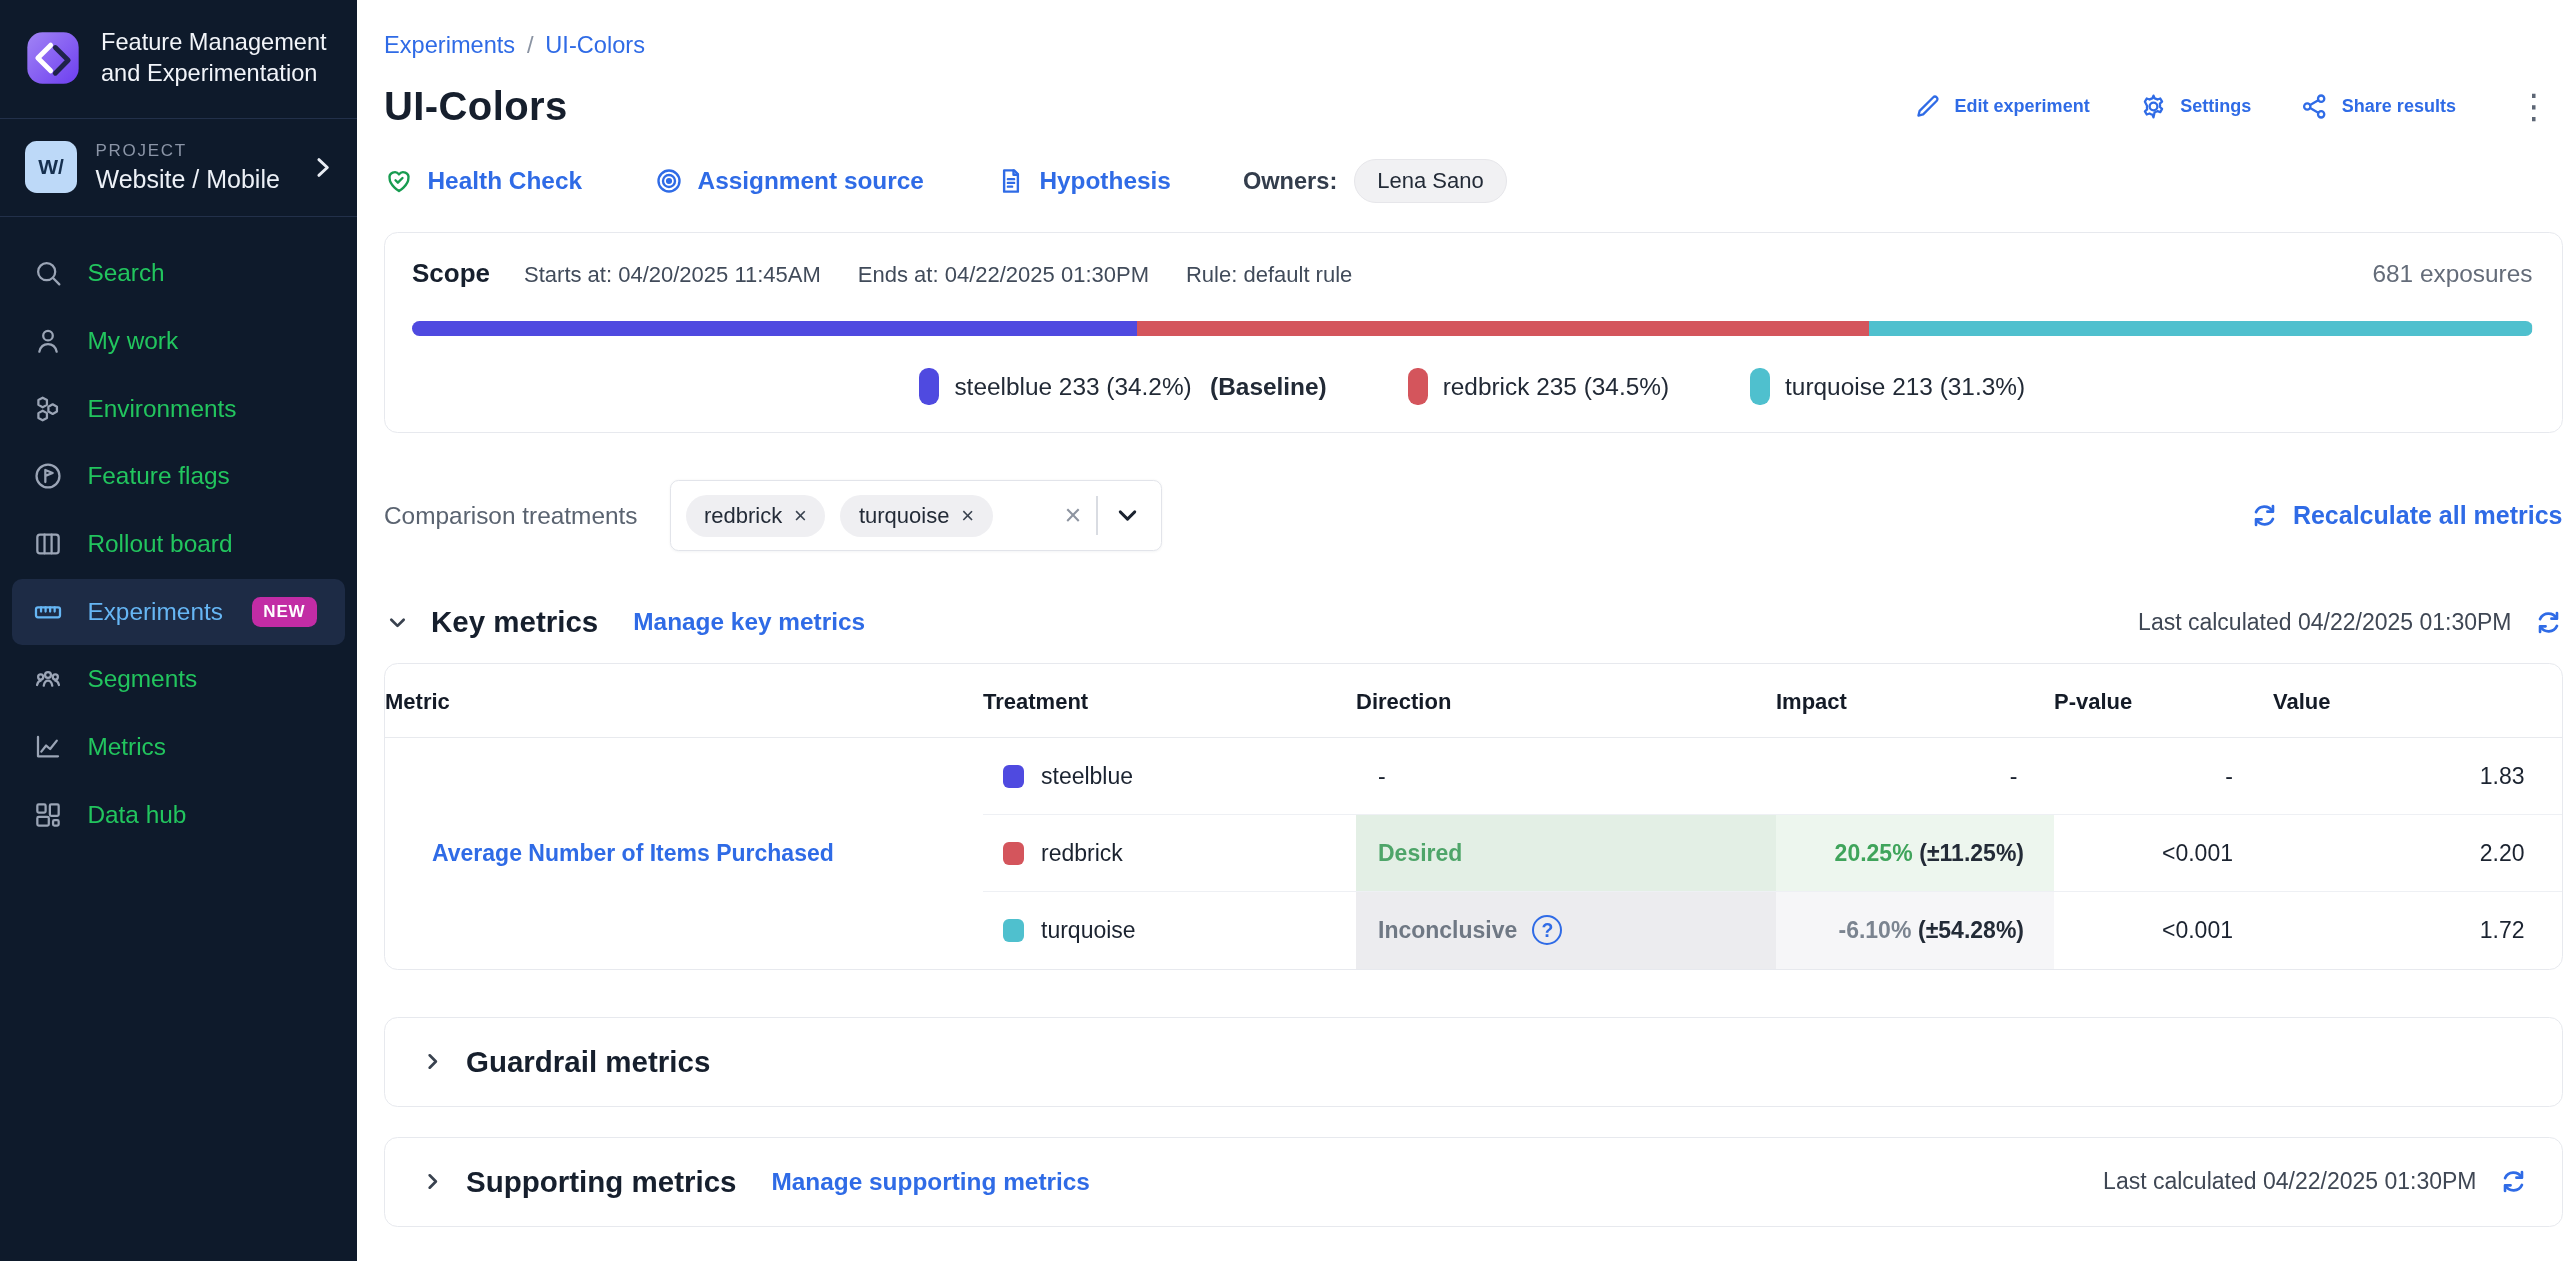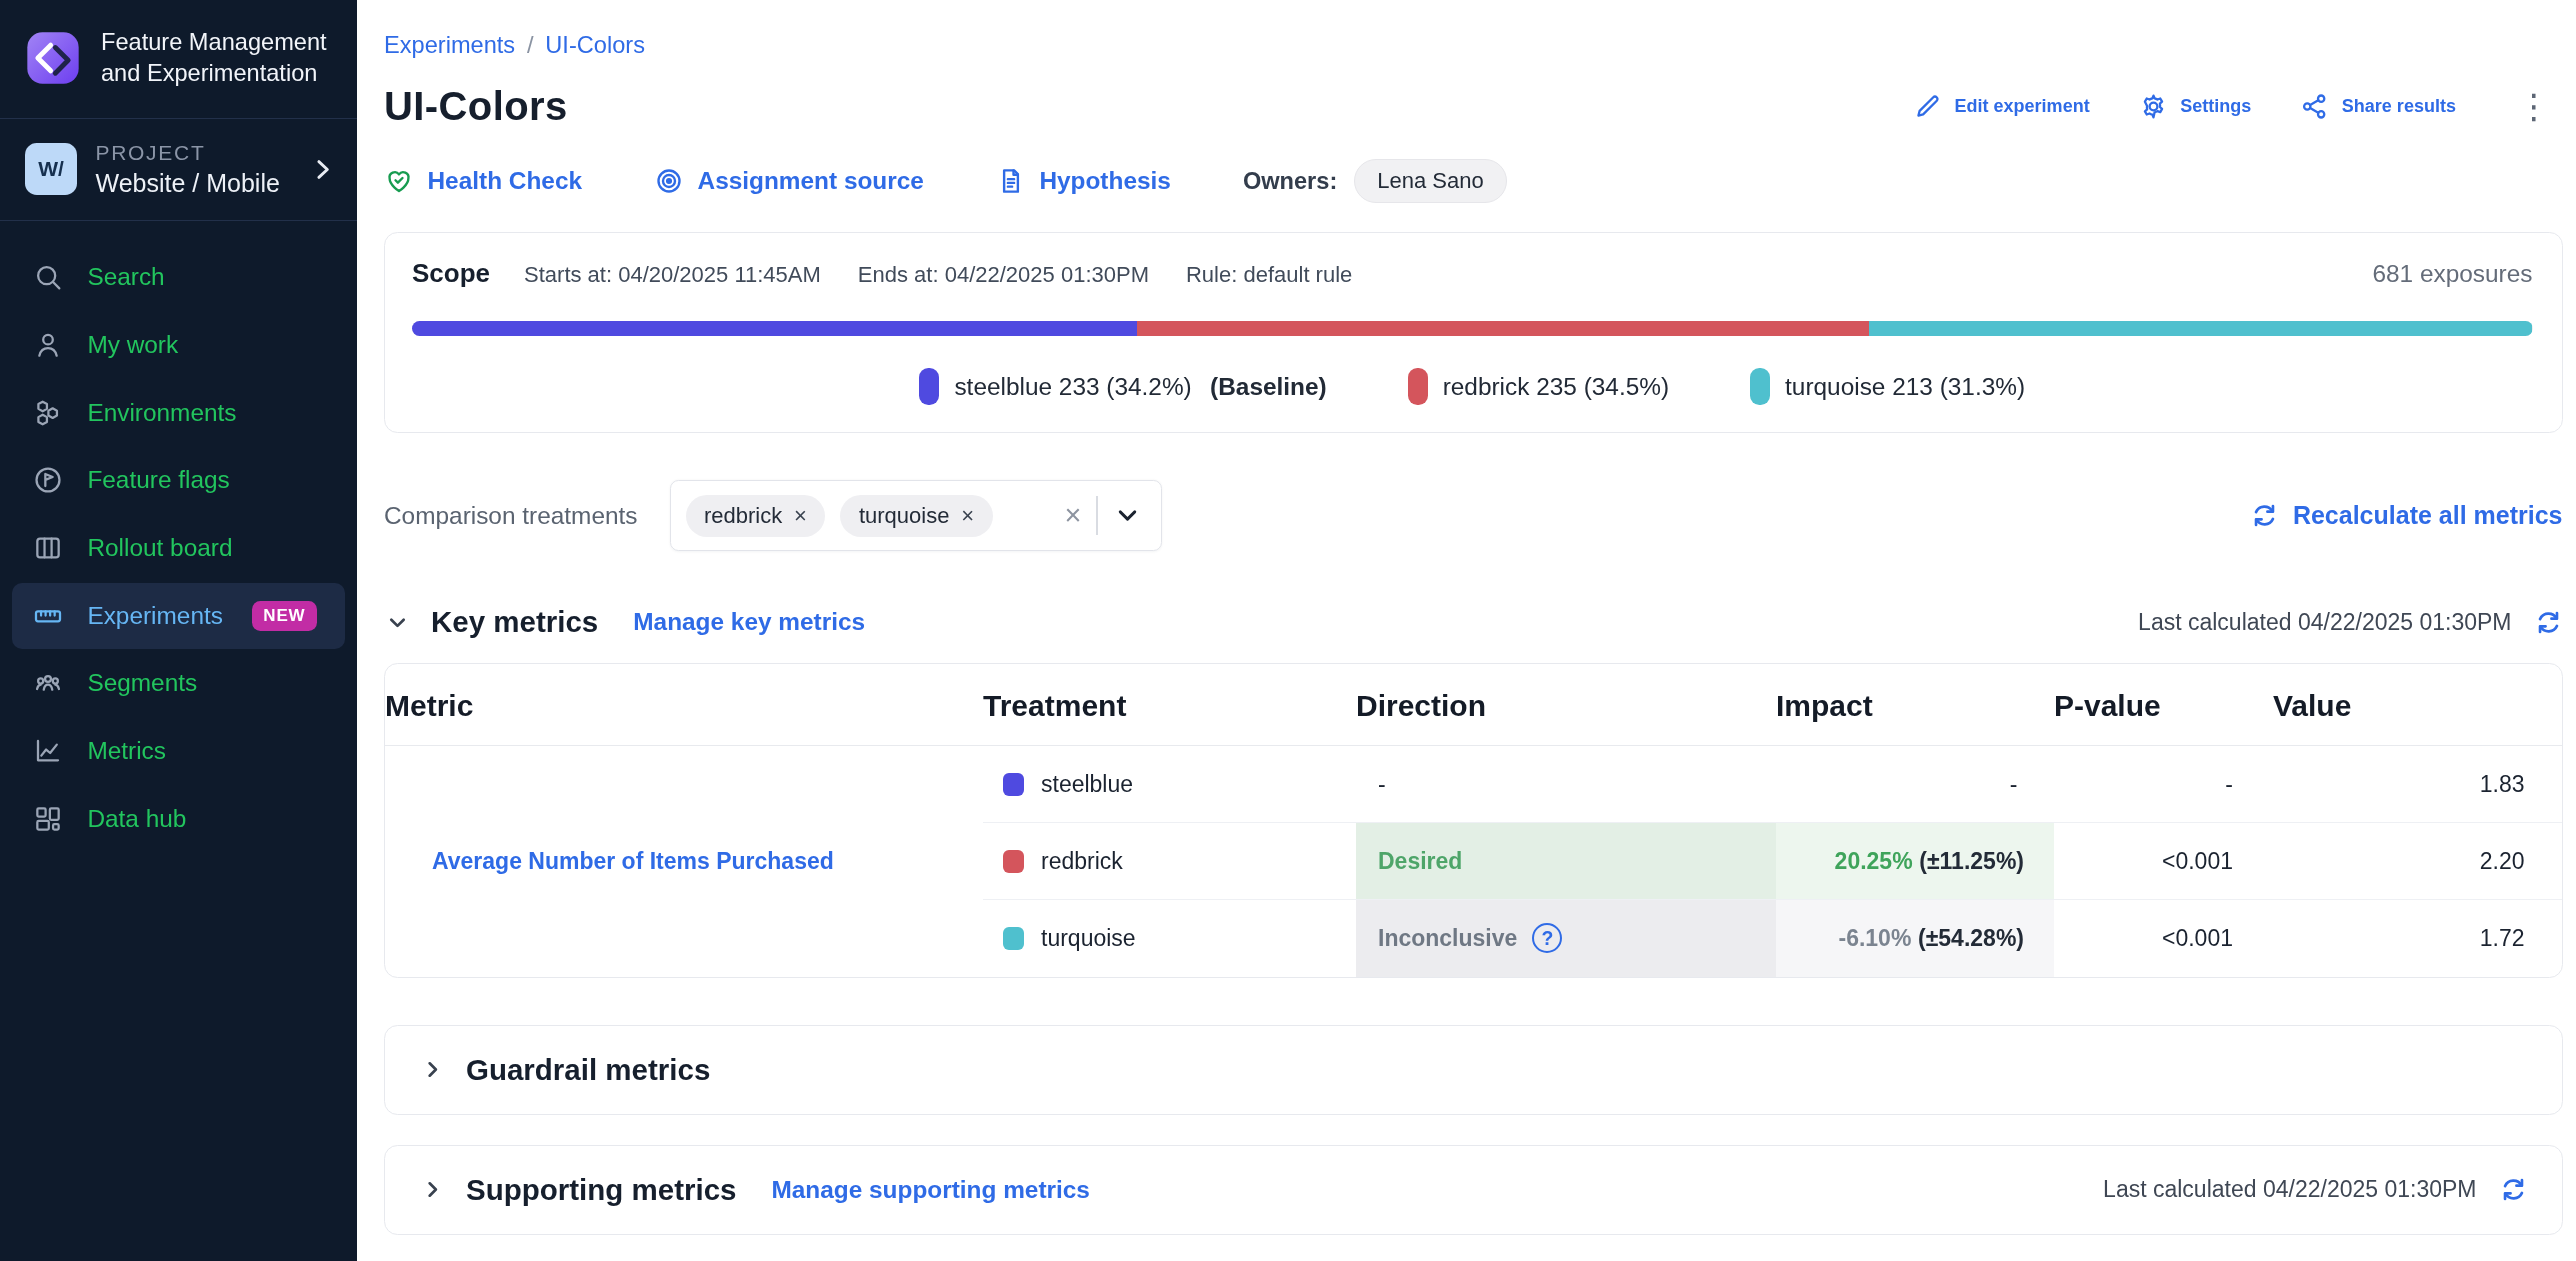--- a/index.html
+++ b/index.html
@@ -34,21 +34,21 @@
     border-bottom: 1.7px solid #22304a;
     cursor: pointer;
   }
   .project-avatar {
     width: 52px; height: 52px; border-radius: 11.8px;
     background: #bdd9f8; color: #16304f;
     font-weight: 700; font-size: 21px;
     display: flex; align-items: center; justify-content: center;
   }
   .project-texts { flex: 1; }
-  .project-label { font-size: 21px; letter-spacing: 1.7px; color: #8b95a7; margin-bottom: 3.4px; }
+  .project-label { font-size: 17px; letter-spacing: 1.7px; color: #8b95a7; margin-bottom: 3.4px; }
   .project-name { font-size: 25px; color: #edf1f7; }
 
   .nav { padding: 23.6px 11.8px; display: flex; flex-direction: column; }
   .nav-item {
     display: flex; align-items: center; gap: 23.6px;
     padding: 17px 20px; border-radius: 10px;
     font-size: 24.4px; color: #22c55e; cursor: pointer;
     margin-bottom: 1.7px;
   }
   .nav-item svg { width: 32px; height: 32px; stroke: #9ba5b6; fill: none; stroke-width: 1.7; stroke-linecap: round; stroke-linejoin: round; }
@@ -119,21 +119,21 @@
   .sec-chevron svg { width: 27px; height: 27px; stroke: #39424f; fill: none; stroke-width: 2.4; stroke-linecap: round; stroke-linejoin: round; cursor: pointer; }
   .section-title { font-size: 29.5px; font-weight: 700; color: #161f2d; margin-left: 20px; }
   .manage-link { color: #2f6be6; font-size: 24.4px; font-weight: 600; margin-left: 35px; cursor: pointer; }
   .last-calc { margin-left: auto; display: flex; align-items: center; gap: 22px; font-size: 23px; color: #3f4754; }
   .refresh-btn { cursor: pointer; }
 
   
   .table-card { margin-top: 23.6px; overflow: hidden; }
   table.metrics { width: 100%; border-collapse: collapse; font-size: 23px; color: #1b2330; }
   table.metrics thead th {
-    text-align: left; font-weight: 700; color: #141b27; font-size: 30px;
+    text-align: left; font-weight: 700; color: #141b27; font-size: 22px;
     padding: 25px 0 22px; border-bottom: 1.7px solid #e8eaee;
   }
   th.col-metric, td.cell-metric { padding-left: 47px; }
   th.col-treatment { padding-left: 20px; }
   th.col-direction { padding-left: 22px; }
   th.col-impact, td.cell-impact { text-align: right; padding-right: 30px; }
   th.col-pvalue, td.cell-pvalue { text-align: right; padding-right: 40px; }
   th.col-value, td.cell-value { text-align: right; padding-right: 37px; }
   table.metrics td { height: 77px; vertical-align: middle; }
   tr.t-row + tr.t-row td { border-top: 1.7px solid #eef0f4; }

